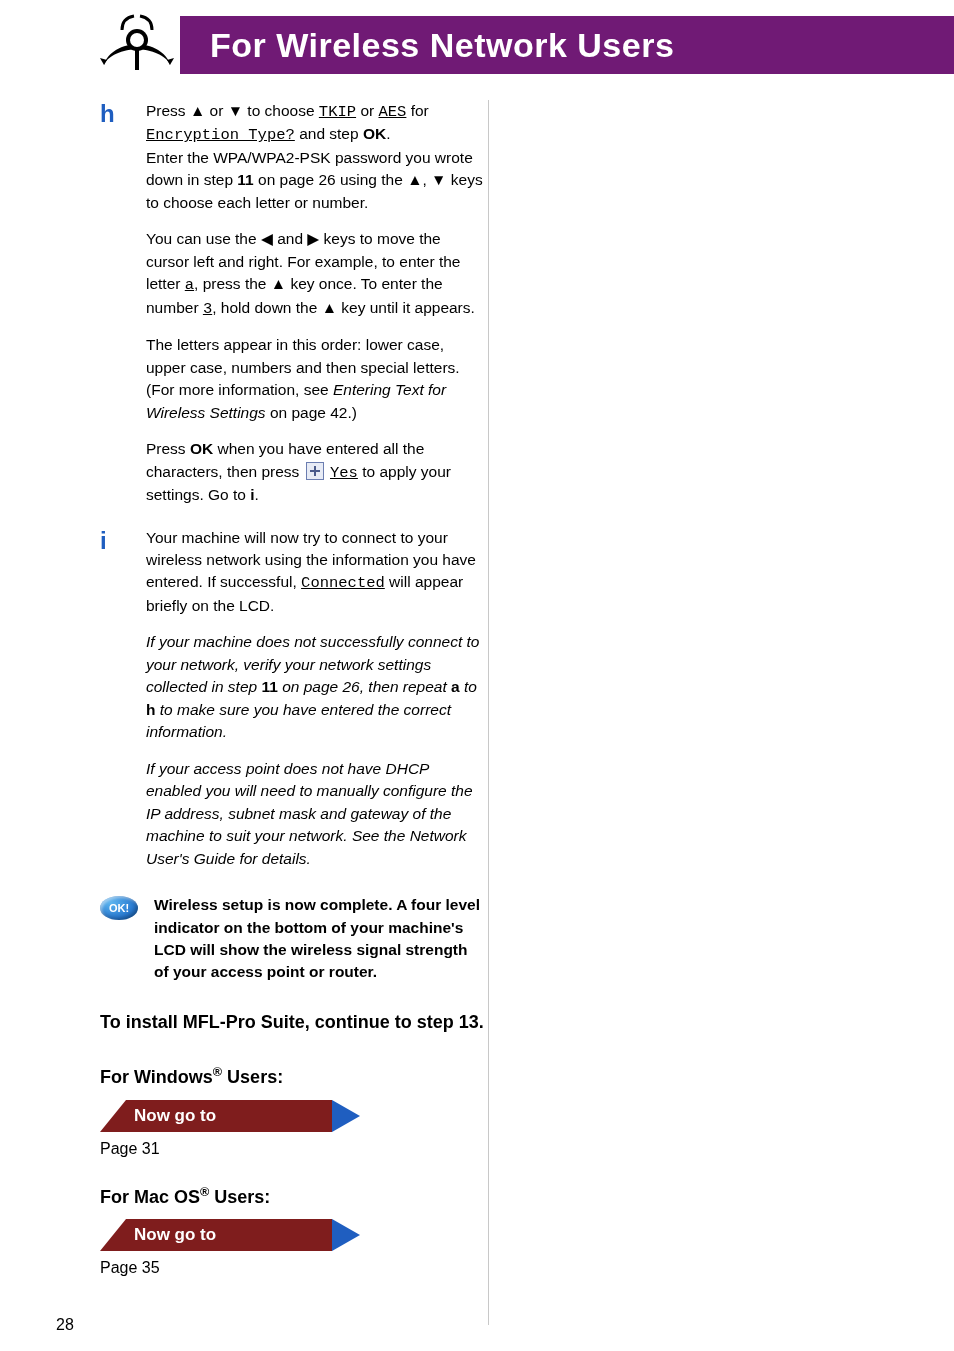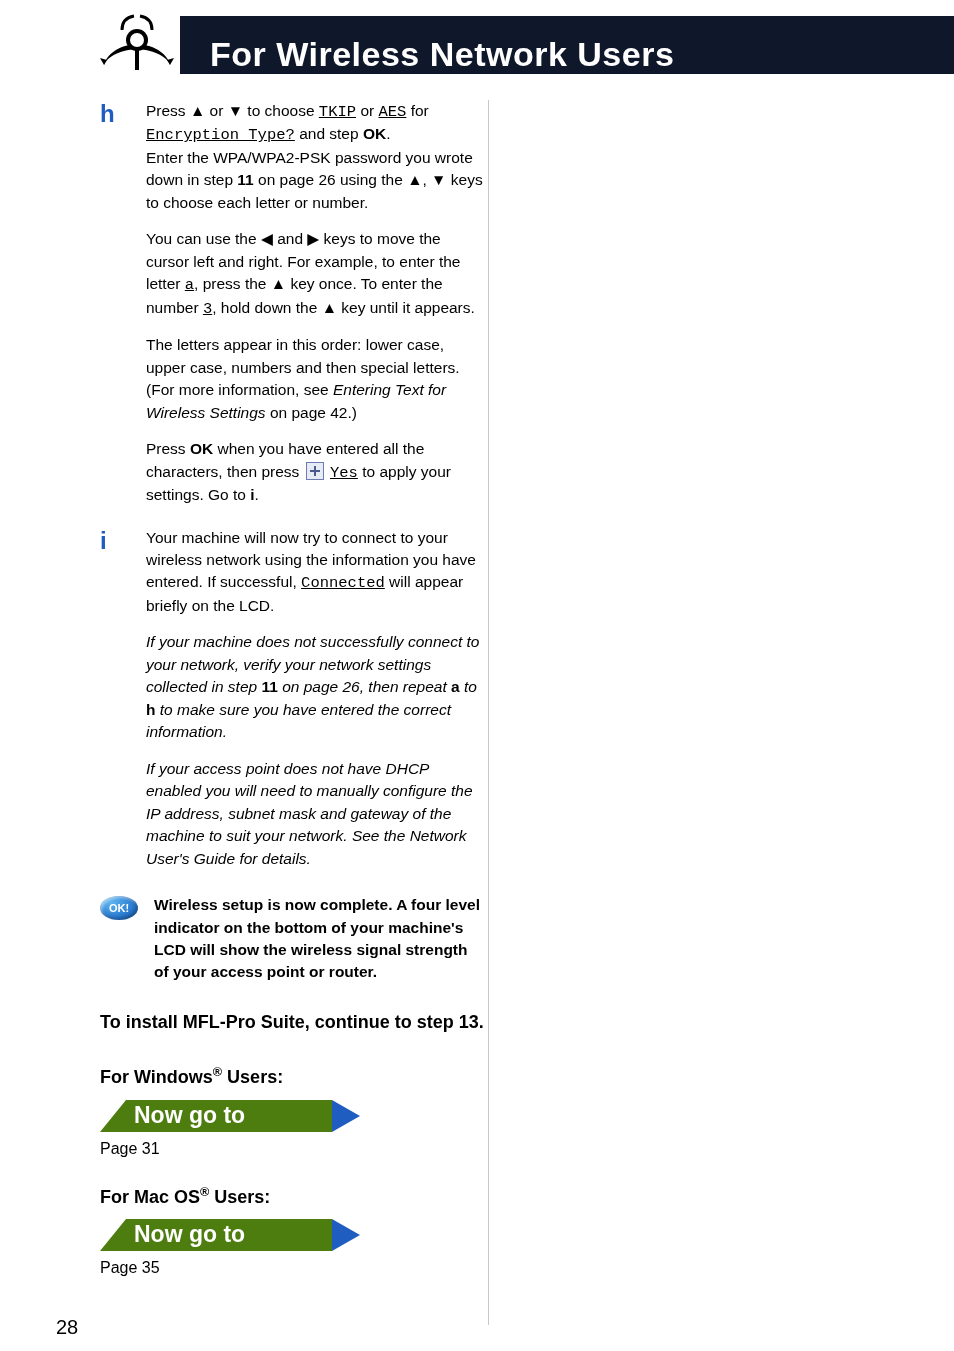--- a/index.html
+++ b/index.html
@@ -15,23 +15,23 @@
     position: relative;
     box-sizing: border-box;
   }
   
   .header-band {
     position: absolute;
     top: 16px;
     left: 180px;
     right: 0;
     height: 58px;
-    background: #0f172a;
+    background: #701a75;
     display: flex;
-    align-items: flex-end;
+    align-items: center;
   }
   .header-band h1 {
     margin: 0 0 0 30px;
     color: #ffffff;
     font-size: 34px;
     font-weight: bold;
     letter-spacing: 0.5px;
   }
   .header-icon {
     position: absolute;
@@ -140,24 +140,24 @@
   .goto-banner {
     margin-top: 10px;
     margin-bottom: 8px;
     height: 32px;
     width: 260px;
     display:flex;
     align-items:stretch;
   }
   .goto-banner .bar {
     flex:1;
-    background: #4d7c0f;
+    background: #7f1d1d;
     color:#ffffff;
     font-weight:bold;
-    font-size:23px;
+    font-size:17px;
     display:flex;
     align-items:center;
     padding-left: 34px;
     position:relative;
   }
   .goto-banner .bar::before {
     content:"";
     position:absolute;
     left:0; top:0;
     width:0; height:0;
@@ -173,21 +173,21 @@
   }
   .page-link {
     font-size: 16px;
     font-weight: normal;
     margin-top: 6px;
   }
   .page-number {
     position: absolute;
     left: 56px;
     top: 1316px;
-    font-size: 20px;
+    font-size: 16px;
   }
 </style>
 </head>
 <body>
 
 <div class="page">
 
   <div class="header-band">
     <h1>For Wireless Network Users</h1>
   </div>

